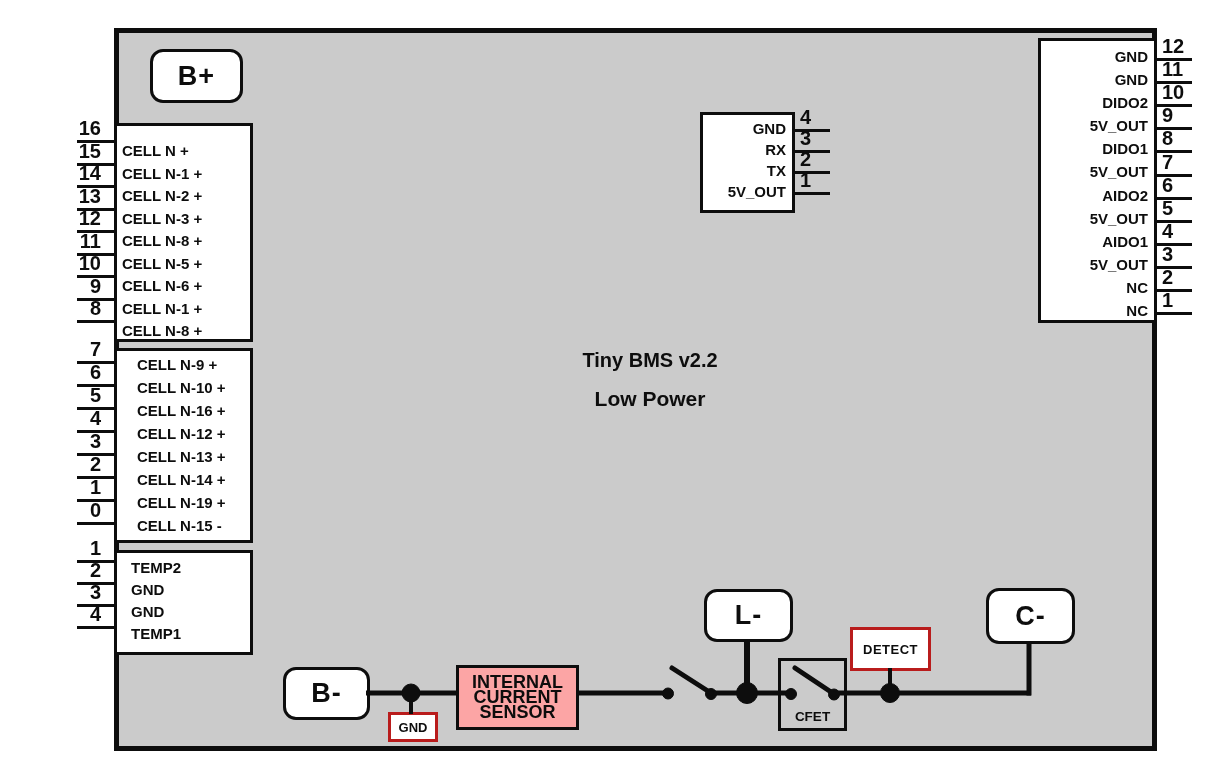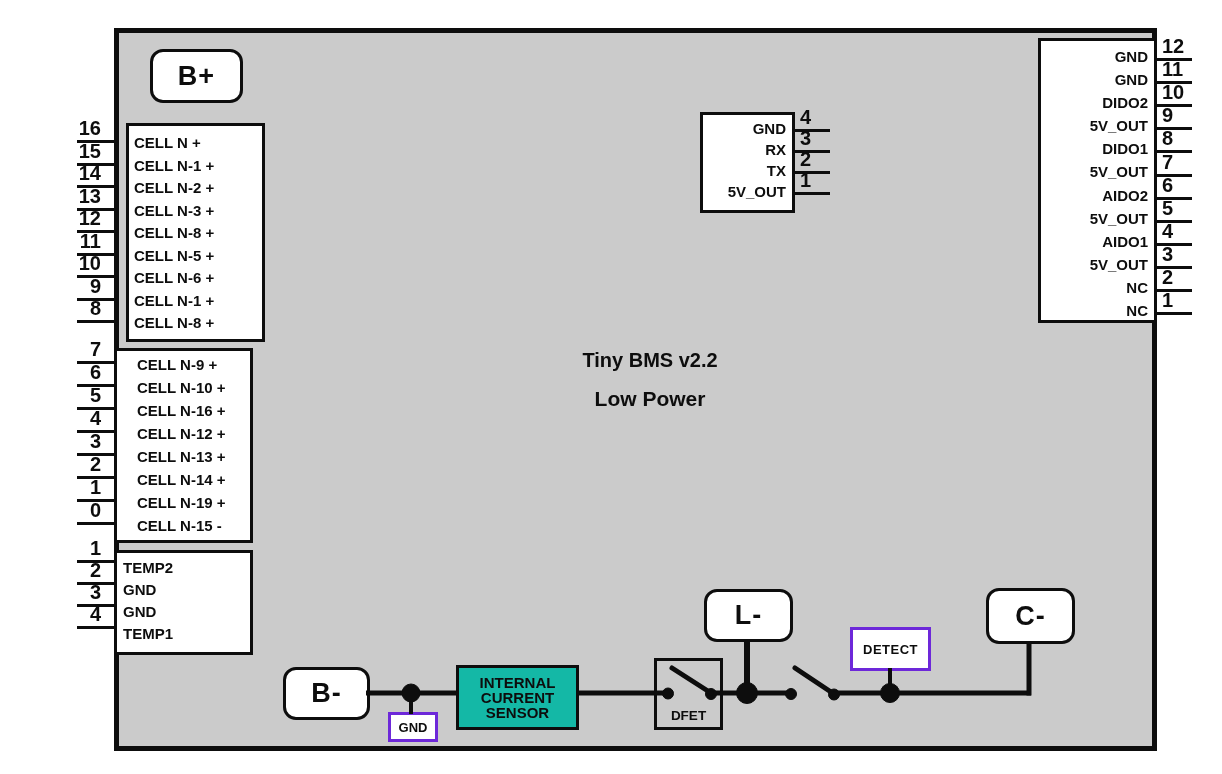--- a/index.html
+++ b/index.html
@@ -15,51 +15,51 @@
   .term{
     position:absolute;background:#ffffff;border:3px solid #0d0d0d;border-radius:13px;
     display:flex;align-items:center;justify-content:center;
     font-weight:bold;font-size:27px;box-sizing:border-box;letter-spacing:1px;
   }
   
   .pinbox{
     position:absolute;background:#ffffff;border:3px solid #0d0d0d;box-sizing:border-box;
   }
   .plabel{font-weight:bold;font-size:15px;white-space:nowrap;}
-  .cbu{padding-top:6px;padding-left:5px;margin-left:12px;}  .cbu .plabel{line-height:22.5px;}
+  .cbu{padding-top:14px;padding-left:5px;}  .cbu .plabel{line-height:22.5px;}
   .cbl{padding-top:2px;padding-left:5px;}  .cbl .plabel{line-height:23px;}
-  .tmp{padding-top:4px;padding-left:6px;}  .tmp .plabel{line-height:22px;}
+  .tmp{padding-top:4px;padding-left:14px;}  .tmp .plabel{line-height:22px;}
   .uart{padding-top:3px;} .uart .plabel{line-height:21px;text-align:right;padding-right:6px;}
   .io{padding-top:4px;}   .io .plabel{line-height:23.1px;text-align:right;padding-right:6px;}
   
   .ticks{position:absolute;width:37px;}
   .tick{
     box-sizing:border-box;border-bottom:3px solid #0d0d0d;
     font-weight:bold;font-size:20px;display:flex;align-items:flex-end;
   }
   .ra{justify-content:flex-end;padding-right:13px;}
   .la{justify-content:flex-start;padding-left:7px;}
   .ht225{height:22.5px;} .ht23{height:23px;} .ht22{height:22px;} .ht21{height:21px;} .ht231{height:23.1px;}
   
   .title,.subtitle{
     position:absolute;left:450px;width:400px;text-align:center;font-weight:bold;
   }
   .title{top:349px;font-size:20px;}
   .subtitle{top:387px;font-size:21px;}
   
   .sensor{
     position:absolute;left:456px;top:665px;width:123px;height:65px;
-    background:#14b8a6;border:3px solid #0d0d0d;box-sizing:border-box;
+    background:#fca5a5;border:3px solid #0d0d0d;box-sizing:border-box;
     display:flex;align-items:center;justify-content:center;text-align:center;
-    font-weight:bold;font-size:15px;line-height:15px;white-space:pre-line;
+    font-weight:bold;font-size:18px;line-height:15px;white-space:pre-line;
   }
   .fetbox{position:absolute;width:69px;border:3px solid #0d0d0d;box-sizing:border-box;background:transparent;}
   .fetlabel{position:absolute;bottom:4px;left:0;width:100%;text-align:center;font-weight:bold;font-size:13.5px;}
   .smallbox{
-    position:absolute;background:#ffffff;border:3px solid #6d28d9;box-sizing:border-box;
+    position:absolute;background:#ffffff;border:3px solid #b91c1c;box-sizing:border-box;
     display:flex;align-items:center;justify-content:center;font-weight:bold;
   }
   .detect{left:850px;top:627px;width:81px;height:44px;font-size:13px;letter-spacing:0.5px;}
   .gndtap{left:388px;top:712px;width:50px;height:30px;font-size:13px;}
   svg.wires{position:absolute;left:0;top:0;pointer-events:none;}
 </style>
 </head>
 <body>
 
 <div class="stage">
@@ -182,28 +182,28 @@
   <div class="smallbox gndtap">
     <span>GND</span>
   </div>
 
   <div class="sensor">
     <span>INTERNAL
 CURRENT
 SENSOR</span>
   </div>
 
-  <div class="fetbox" style="left:654px;top:658px;height:72px;">
-    <div class="fetlabel">DFET</div>
-  </div>
 
   <div class="term" style="left:704px;top:589px;width:89px;height:53px;">
     <span>L-</span>
   </div>
 
+  <div class="fetbox" style="left:778px;top:658px;height:73px;">
+    <div class="fetlabel">CFET</div>
+  </div>
 
   <div class="smallbox detect">
     <span>DETECT</span>
   </div>
 
   <div class="term" style="left:986px;top:588px;width:89px;height:56px;">
     <span>C-</span>
   </div>
 
   <svg class="wires" width="1222" height="774" viewBox="0 0 1222 774">

